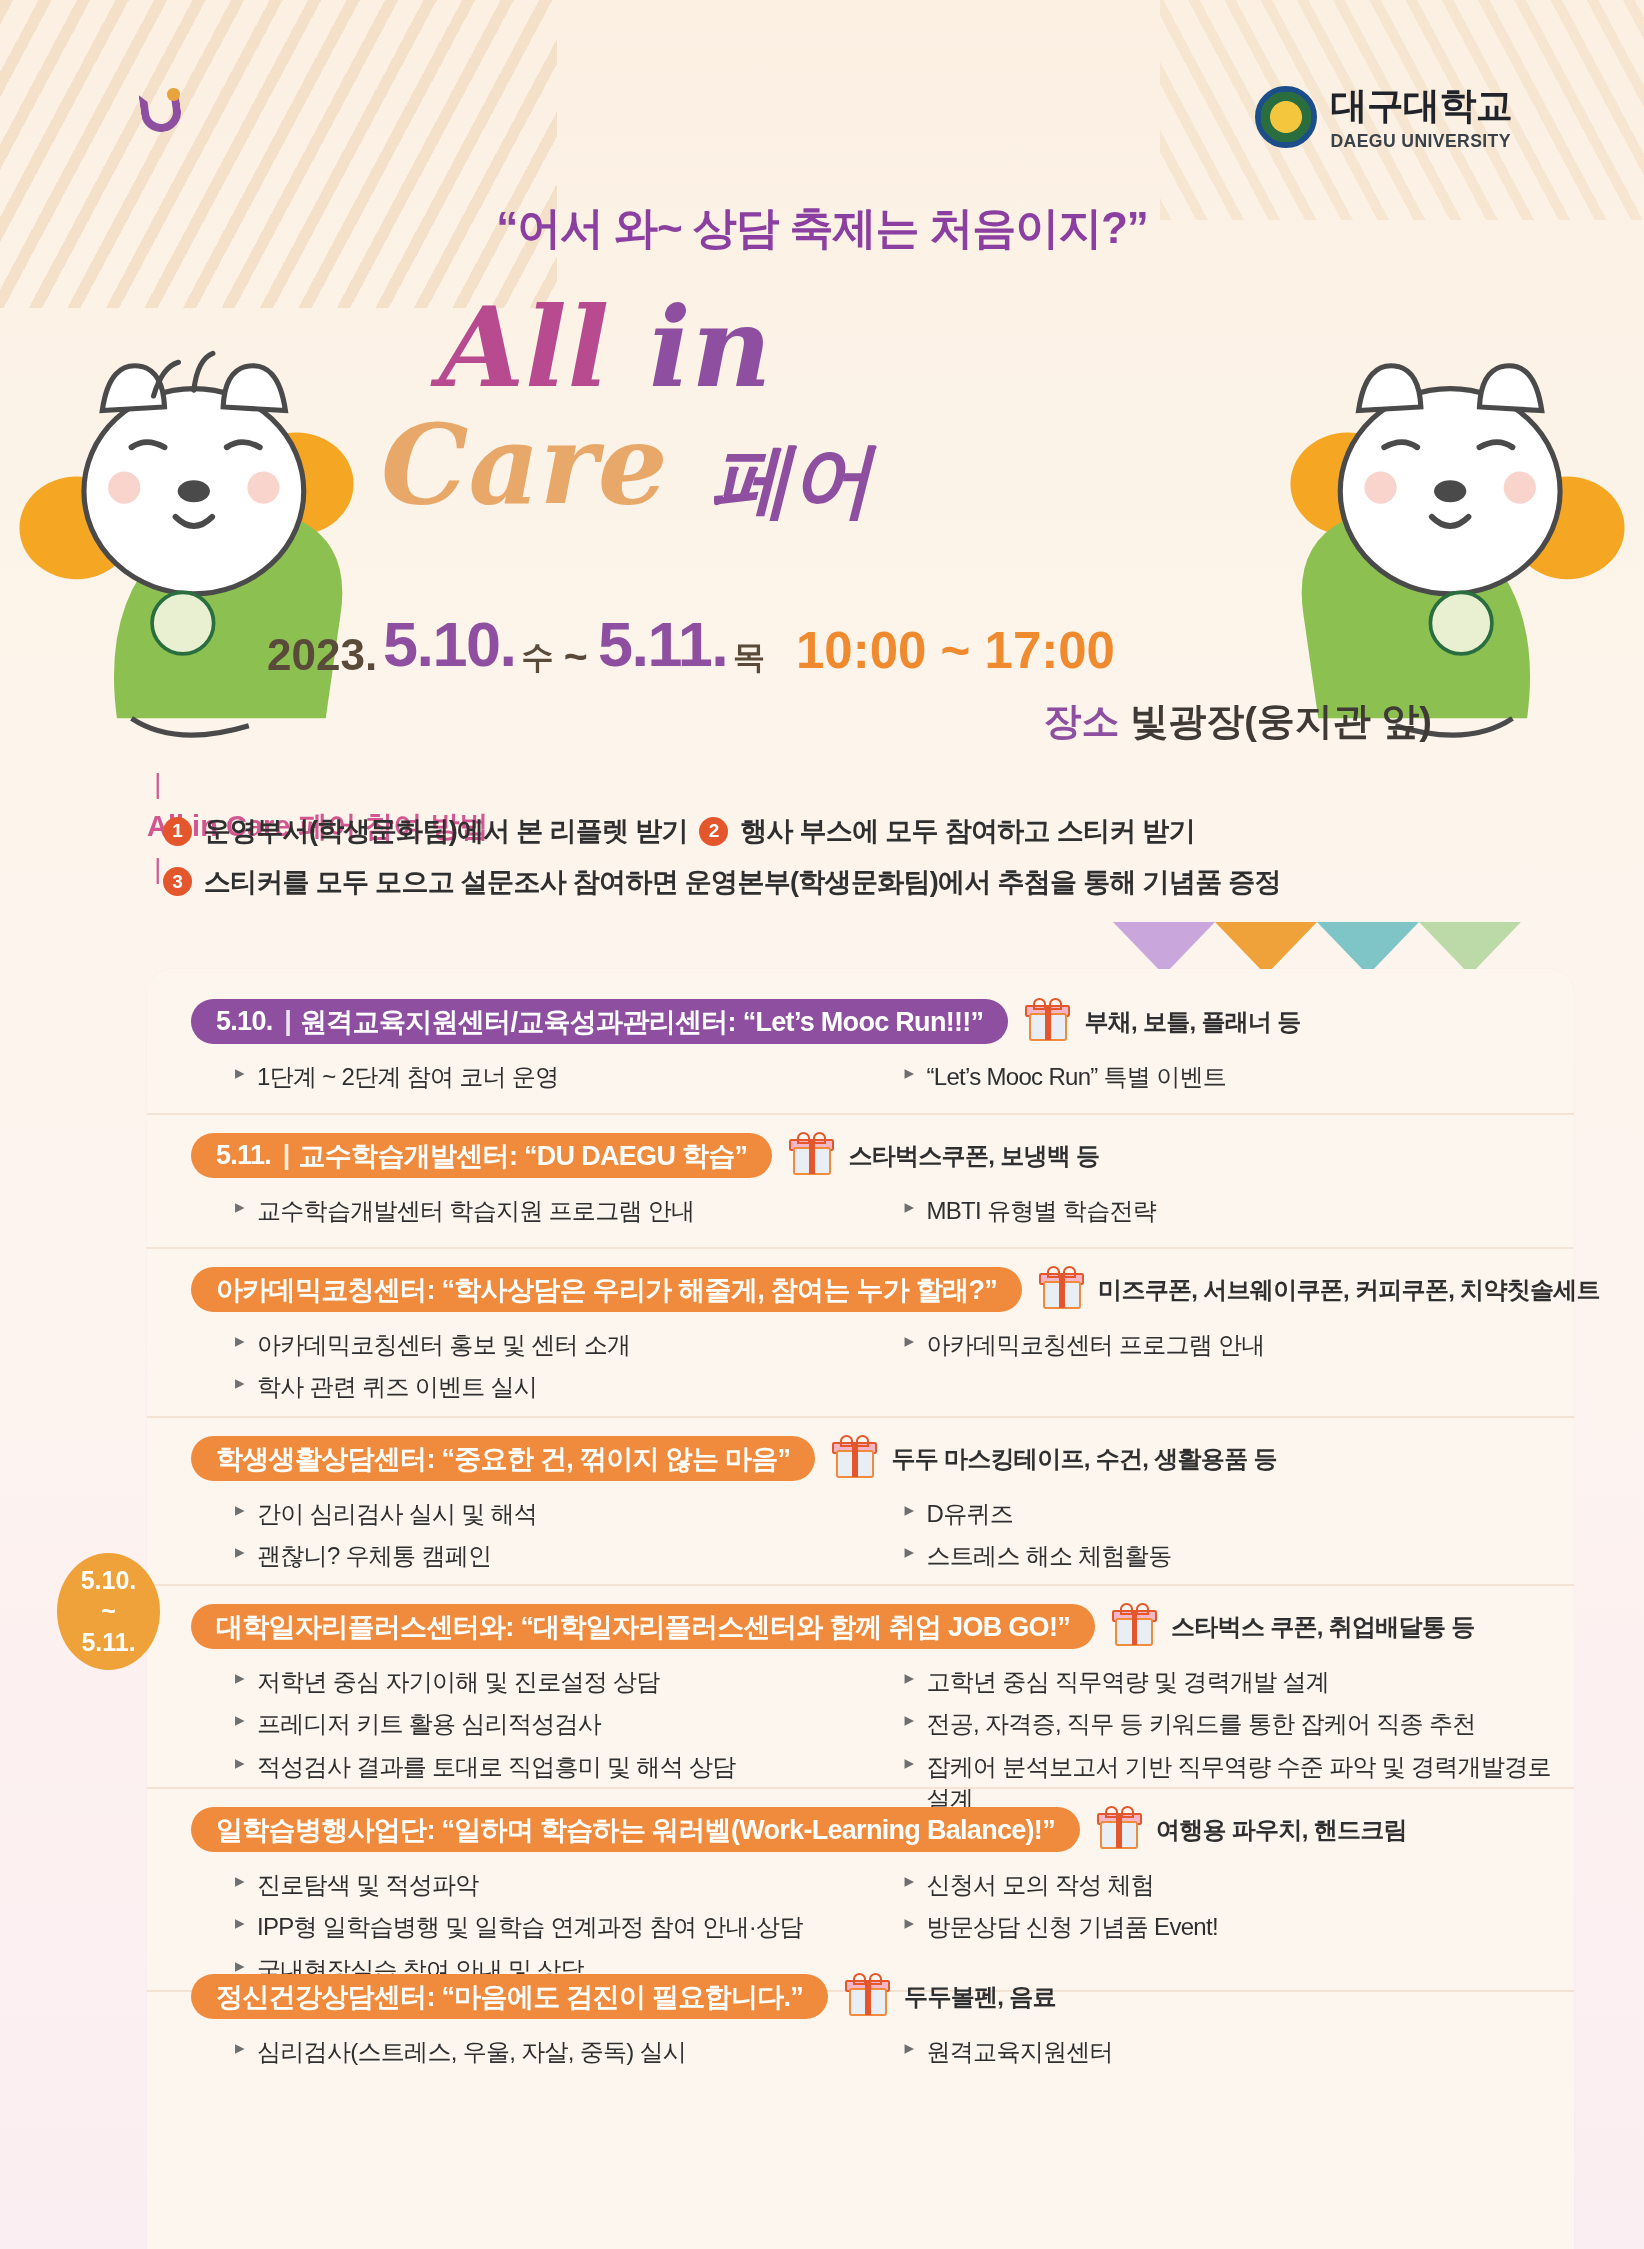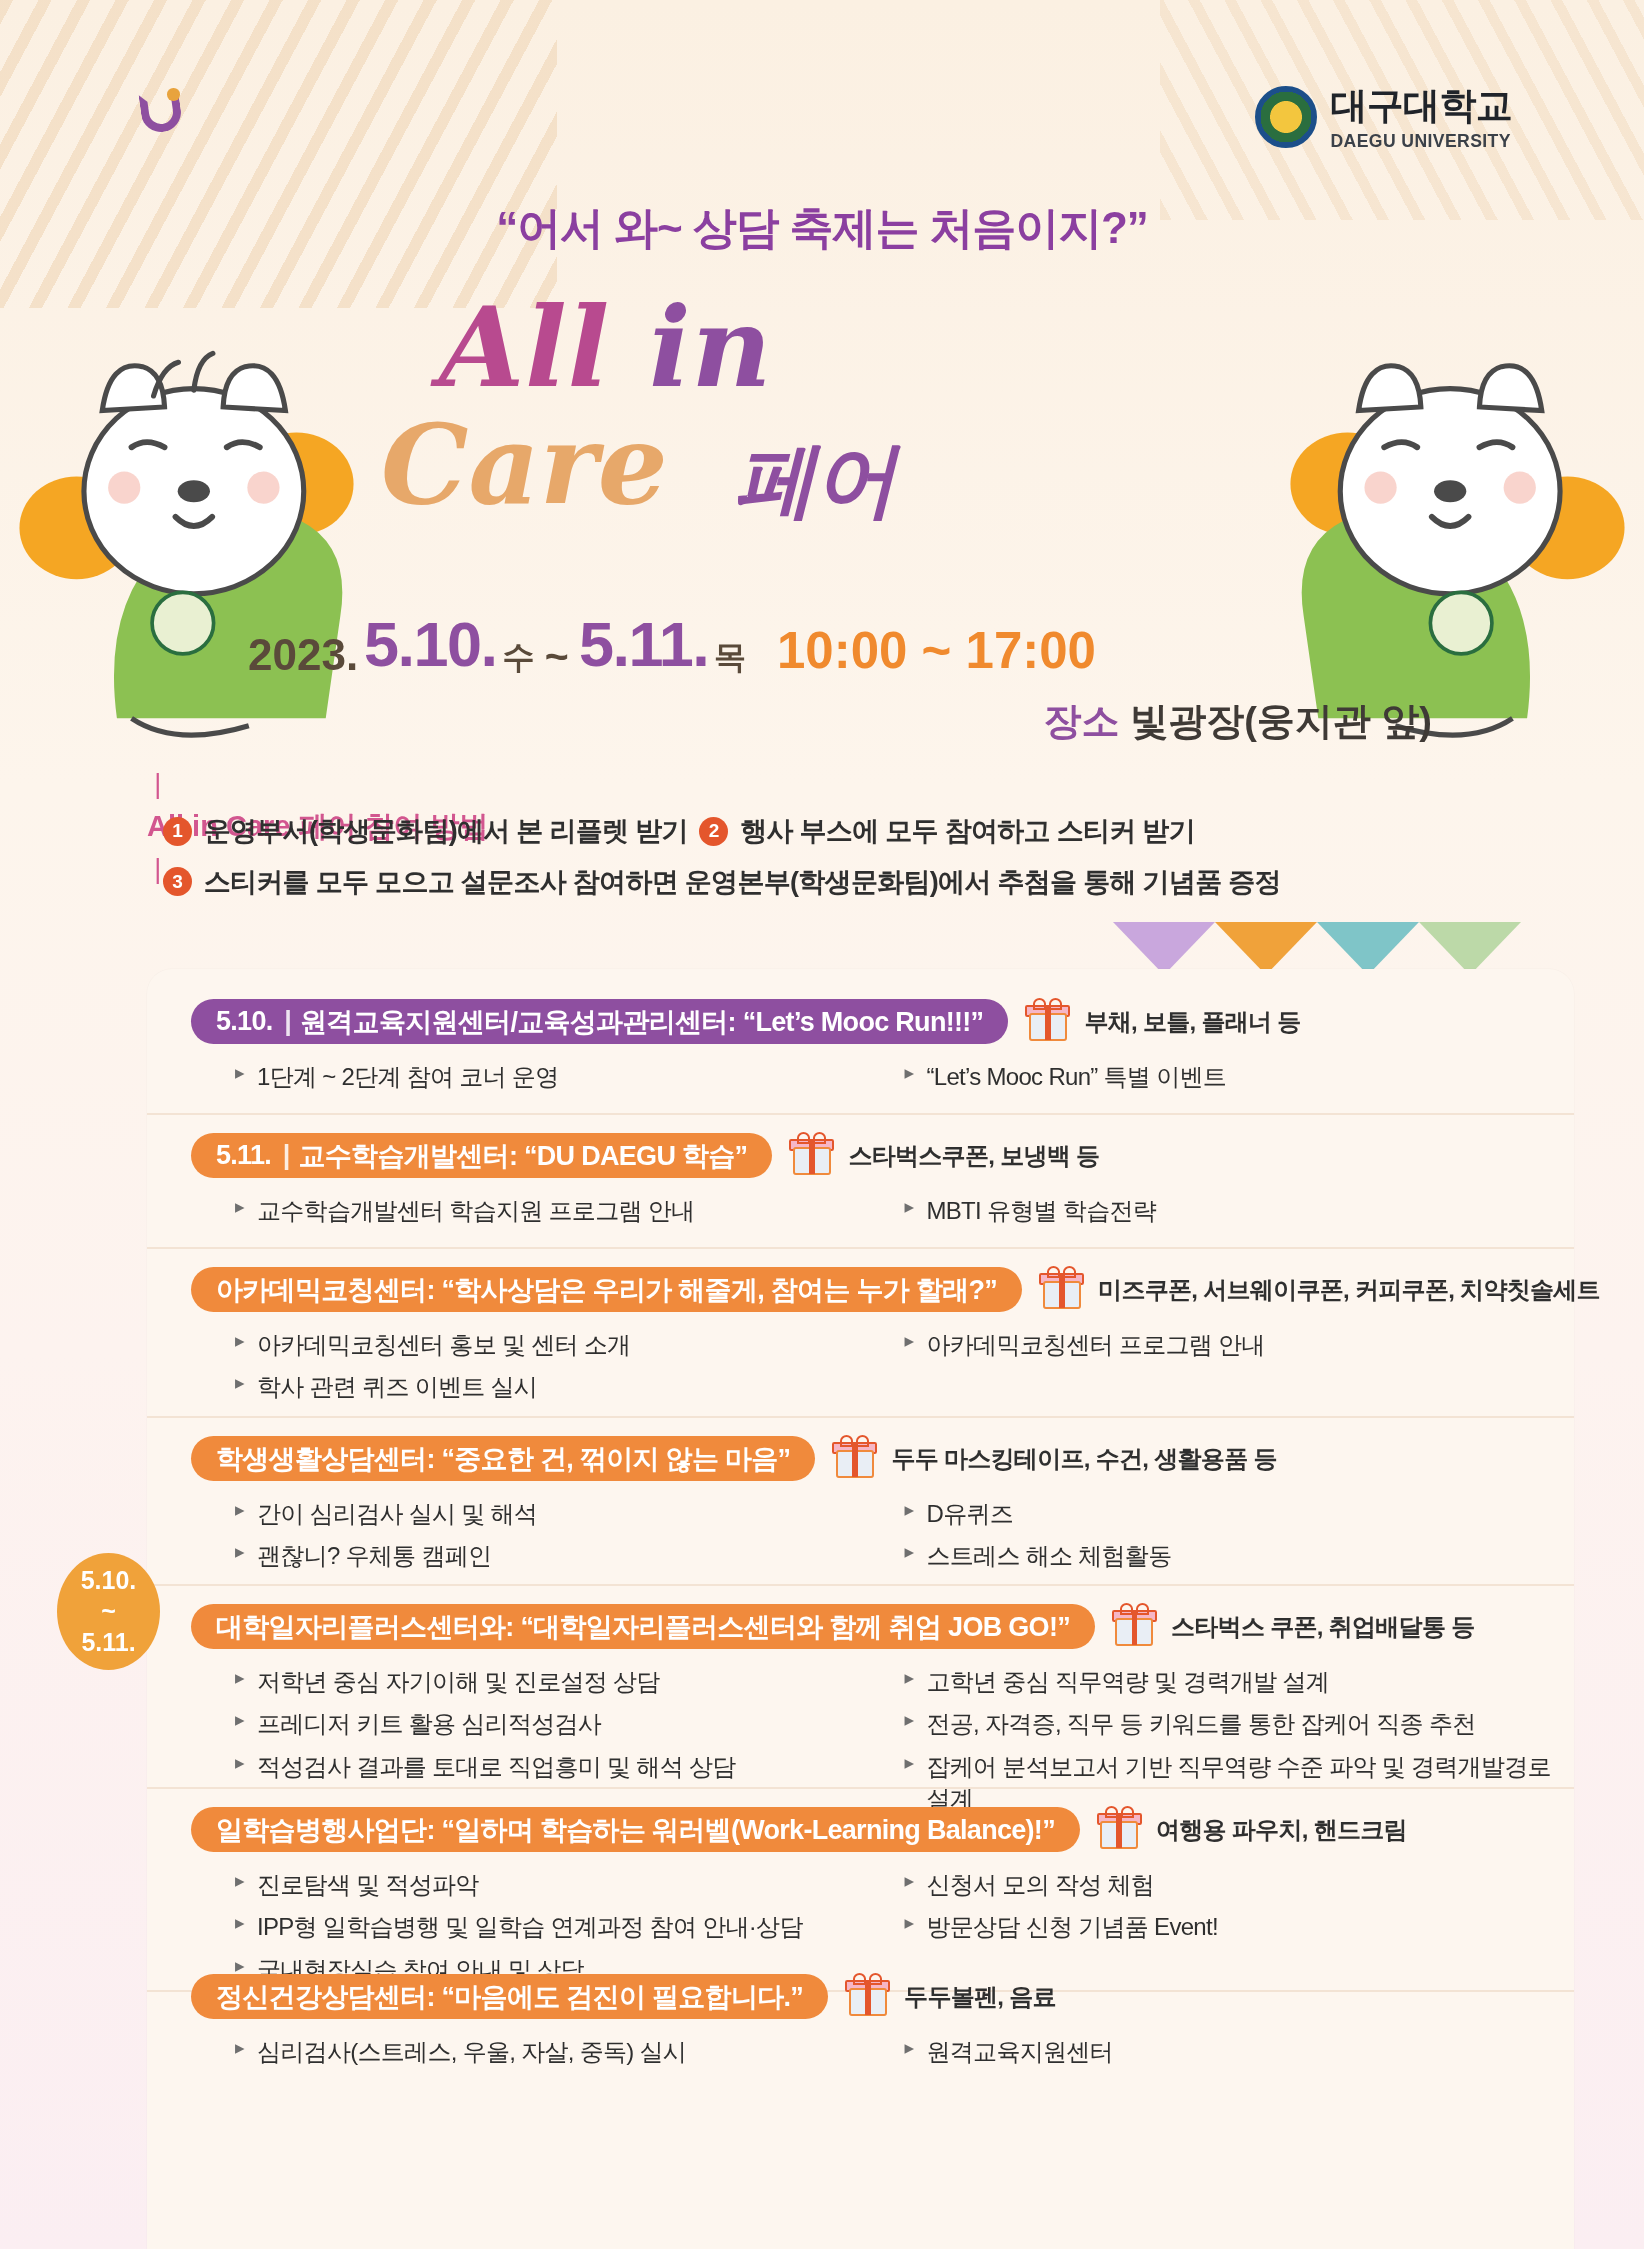--- a/index.html
+++ b/index.html
@@ -85,26 +85,26 @@
     color:#b84a8f; line-height:1.0; margin-left:29px;
   }
   .title-line1 .in { color:#8e4fa0; }
   .title-line2 {
     font-family:"DejaVu Serif", serif;
     font-size:110px; font-weight:700; font-style:italic;
     color:#e7a86a; line-height:1.05; margin-top:4.4px; margin-left:-29px;
   }
   .title-kr {
     font-size:82px; font-weight:800; color:#8e4fa0; letter-spacing:-1.5px;
-    display:inline-block; vertical-align:-4.4px; margin-left:28px;font-style:italic;
+    display:inline-block; vertical-align:-4.4px; margin-left:4px;font-style:italic;
   }
 
   
   .date-row {
-    position:absolute; top:608px; left:248px; width:1172px;
+    position:absolute; top:608px; left:267px; width:1172px;
     display:flex; align-items:flex-end; gap:5.9px;
   }
   .d-year { font-size:44px; color:#5a4a3a; font-weight:700; }
   .d-num { font-size:63px; font-weight:800; color:#8e4fa0; letter-spacing:-1.5px; }
   .d-day { font-size:32px; font-weight:700; color:#5a4a3a; }
   .d-tilde { font-size:41px; font-weight:700; color:#5a4a3a; padding:0 4.4px; }
   .d-time { font-size:51px; font-weight:800; color:#f08a2e; margin-left:25px; }
   .place {
     position:absolute; top:696px; right:212px;
     font-size:38px; font-weight:800; color:#3f3a36;

